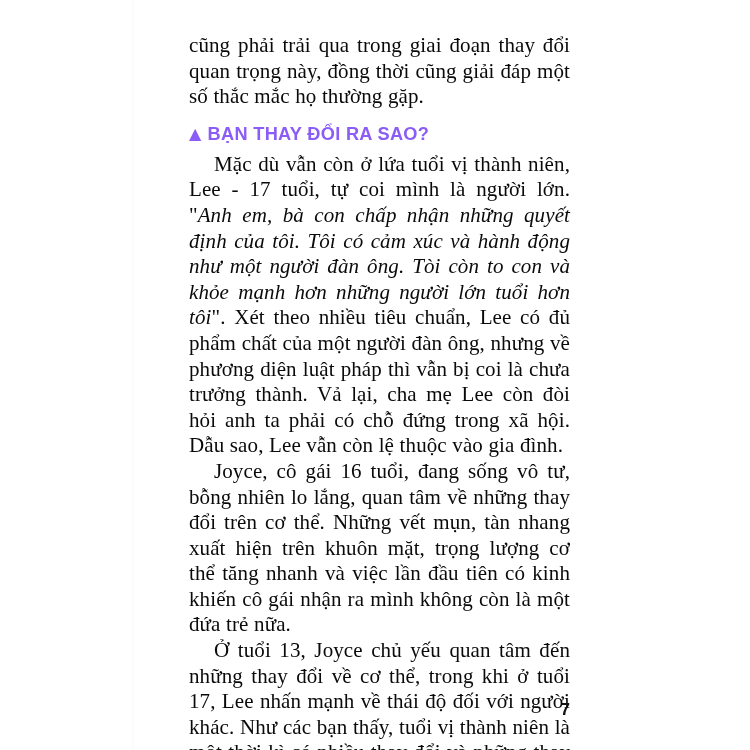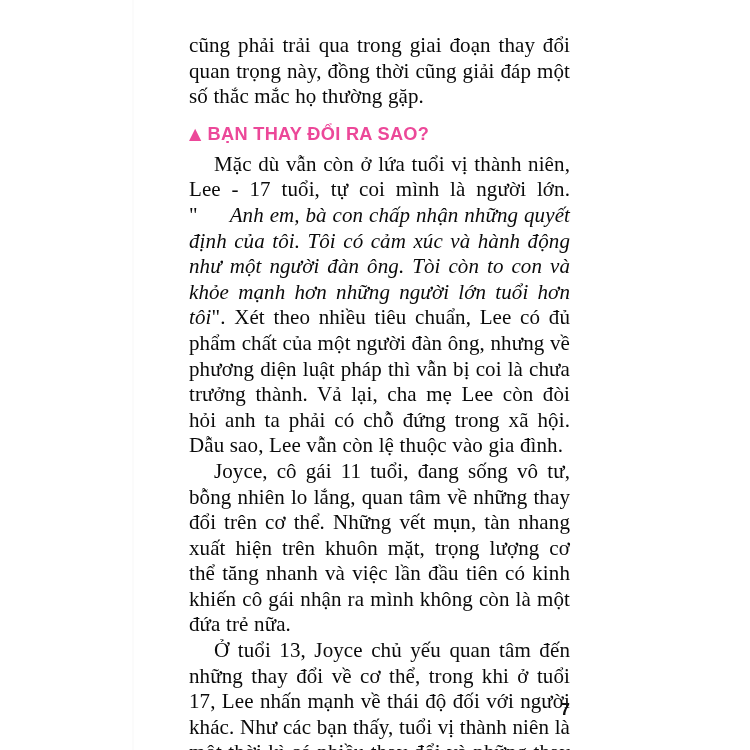--- a/index.html
+++ b/index.html
@@ -70,37 +70,36 @@
   p.para.gap-before {
     margin-top: 10px;
   }
 
   .heading {
     margin: 12px 0 6px 0;
     font-family: "Liberation Sans", "DejaVu Sans", sans-serif;
     font-size: 18.2px;
     font-weight: bold;
     line-height: 24px;
-    color: #ec4899;
+    color: #8b5cf6;
     letter-spacing: 0.3px;
     text-align: left;
   }
 
   .heading .tri {
     display: inline-block;
     font-family: "DejaVu Sans", sans-serif;
     font-size: 16px;
     line-height: 1;
     transform: translateY(-1px);
     margin-right: 6px;
   }
 
   em.quote {
     font-style: italic;
-    margin-left: 32px;
   }
 
   .page-number {
     position: absolute;
     left: 189px;
     top: 700px;
     width: 381px;
     text-align: right;
     font-family: "Liberation Sans", "DejaVu Sans", sans-serif;
     font-size: 17px;
@@ -116,21 +115,21 @@
   <div class="spine-line"></div>
 
   <div class="text-column">
 
     <p class="para">cũng phải trải qua trong giai đoạn thay đổi quan trọng này, đồng thời cũng giải đáp một số thắc mắc họ thường gặp.</p>
 
     <h2 class="heading"><span class="tri">▲</span><span>BẠN THAY ĐỔI RA SAO?</span></h2>
 
     <p class="para indent"><span>Mặc dù vẫn còn ở lứa tuổi vị thành niên, Lee - 17 tuổi, tự coi mình là người lớn. "</span><em class="quote">Anh em, bà con chấp nhận những quyết định của tôi. Tôi có cảm xúc và hành động như một người đàn ông. Tòi còn to con và khỏe mạnh hơn những người lớn tuổi hơn tôi</em><span>". Xét theo nhiều tiêu chuẩn, Lee có đủ phẩm chất của một người đàn ông, nhưng về phương diện luật pháp thì vẫn bị coi là chưa trưởng thành. Vả lại, cha mẹ Lee còn đòi hỏi anh ta phải có chỗ đứng trong xã hội. Dẫu sao, Lee vẫn còn lệ thuộc vào gia đình.</span></p>
 
-    <p class="para indent gap-before">Joyce, cô gái 11 tuổi, đang sống vô tư, bỗng nhiên lo lắng, quan tâm về những thay đổi trên cơ thể. Những vết mụn, tàn nhang xuất hiện trên khuôn mặt, trọng lượng cơ thể tăng nhanh và việc lần đầu tiên có kinh khiến cô gái nhận ra mình không còn là một đứa trẻ nữa.</p>
+    <p class="para indent gap-before">Joyce, cô gái 16 tuổi, đang sống vô tư, bỗng nhiên lo lắng, quan tâm về những thay đổi trên cơ thể. Những vết mụn, tàn nhang xuất hiện trên khuôn mặt, trọng lượng cơ thể tăng nhanh và việc lần đầu tiên có kinh khiến cô gái nhận ra mình không còn là một đứa trẻ nữa.</p>
 
     <p class="para indent gap-before">Ở tuổi 13, Joyce chủ yếu quan tâm đến những thay đổi về cơ thể, trong khi ở tuổi 17, Lee nhấn mạnh về thái độ đối với người khác. Như các bạn thấy, tuổi vị thành niên là một thời kì có nhiều thay đổi và những thay đổi này diễn ra ở những giai đoạn khác nhau.</p>
 
     <p class="para indent gap-before">Trong khi những thay đổi về thể chất biểu hiện rõ rệt nhất thì bên trong bạn xuất hiện một cảm xúc mới mẻ, thú vị, đôi khi mơ hồ, hướng về bản thân và người khác giới. Cùng lúc đó, mối quan hệ giữa bạn và cha</p>
 
   </div>
 
   <div class="page-number">7</div>
 
 </div>

